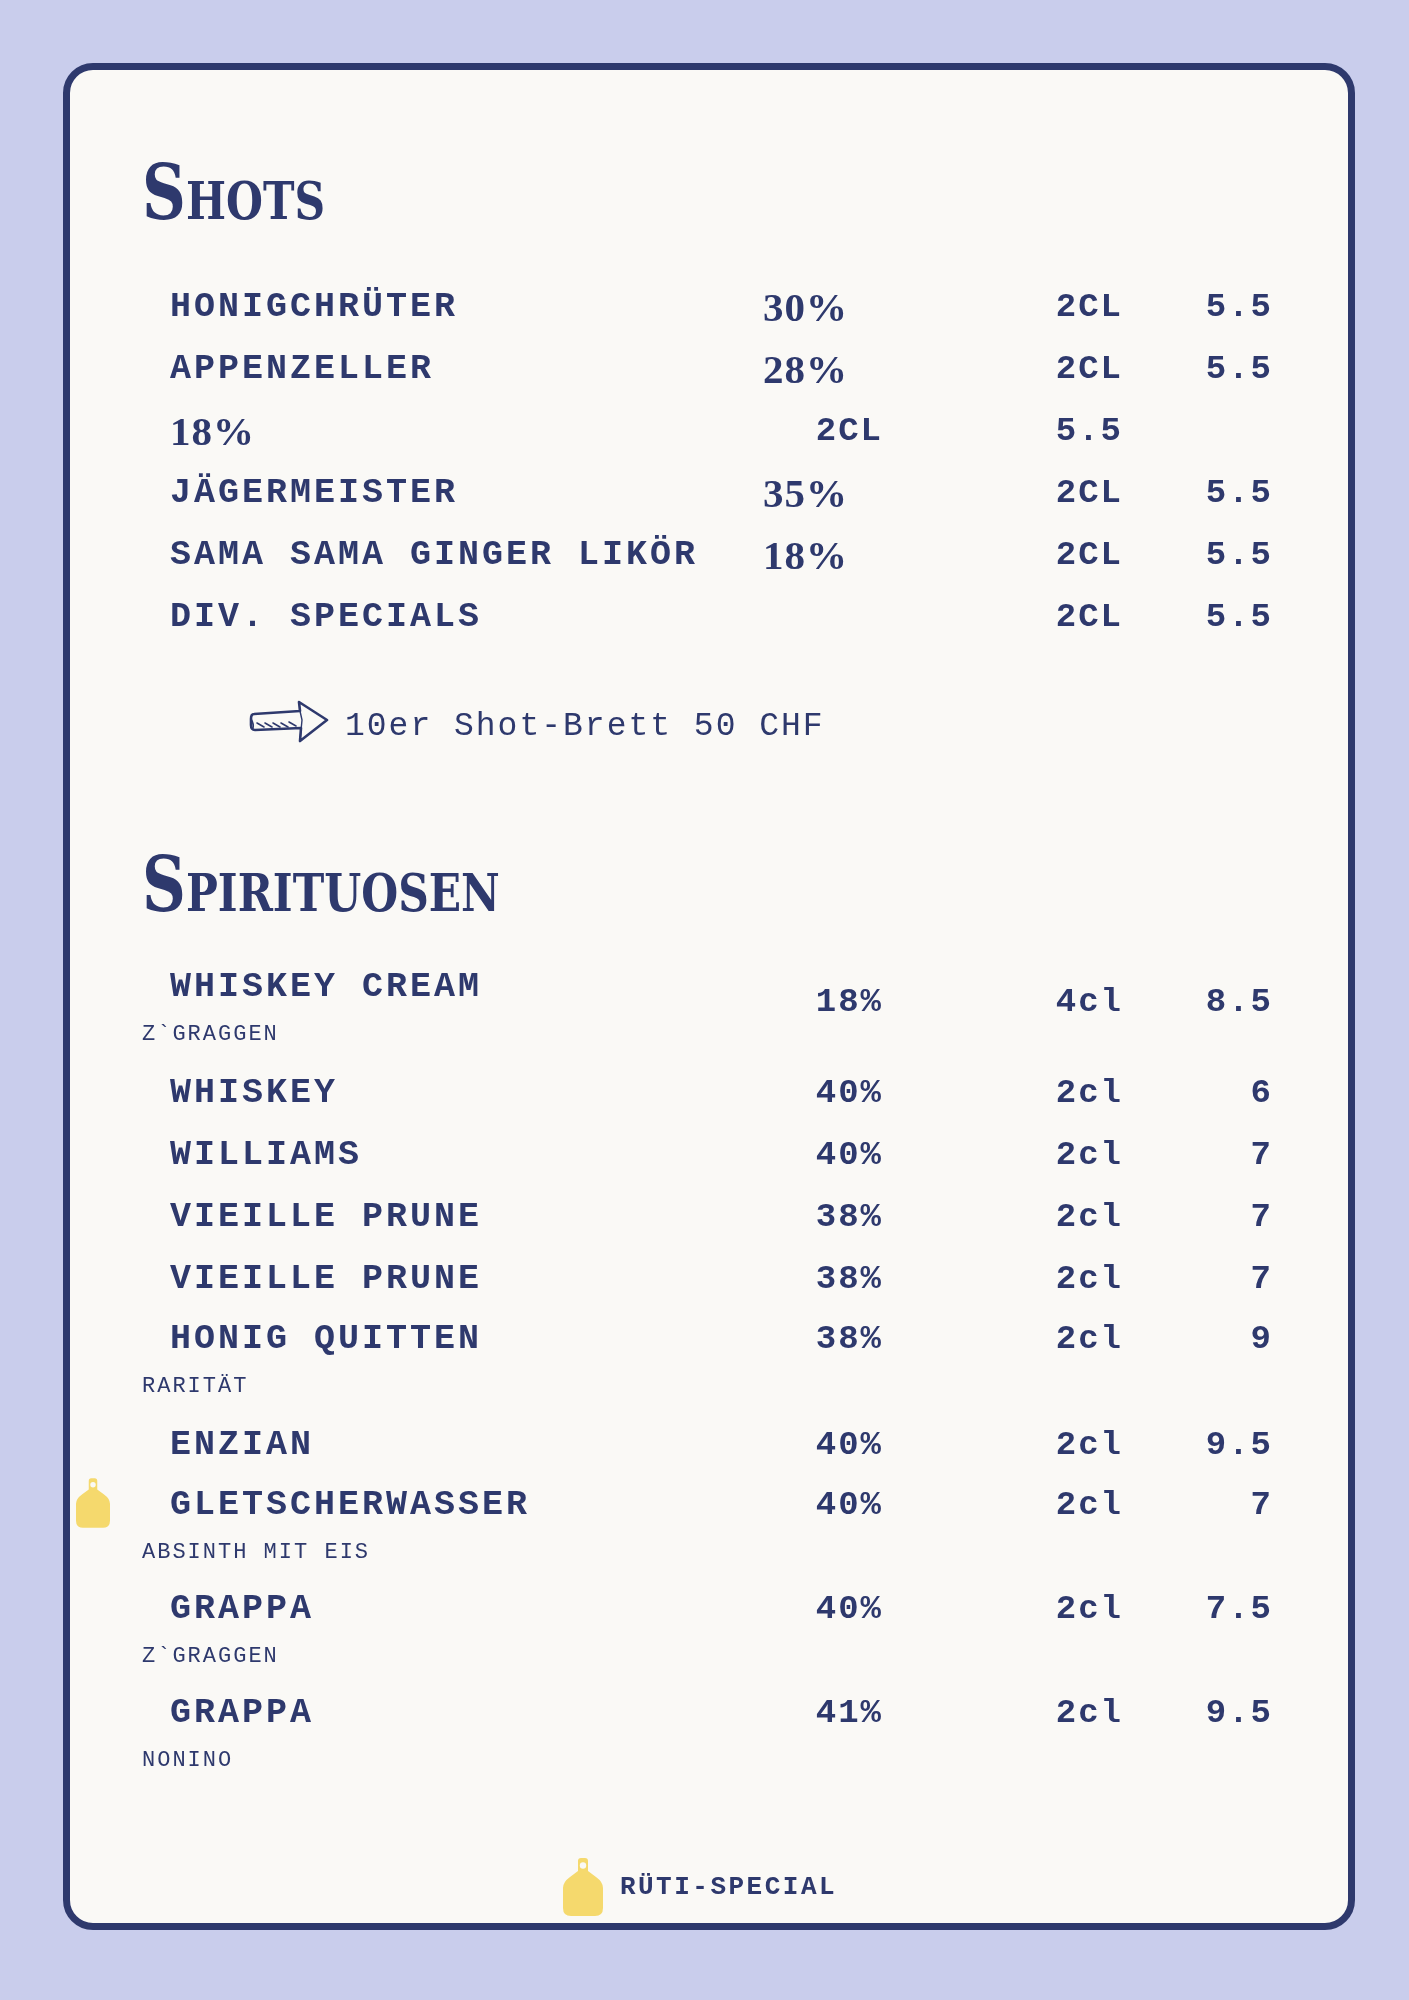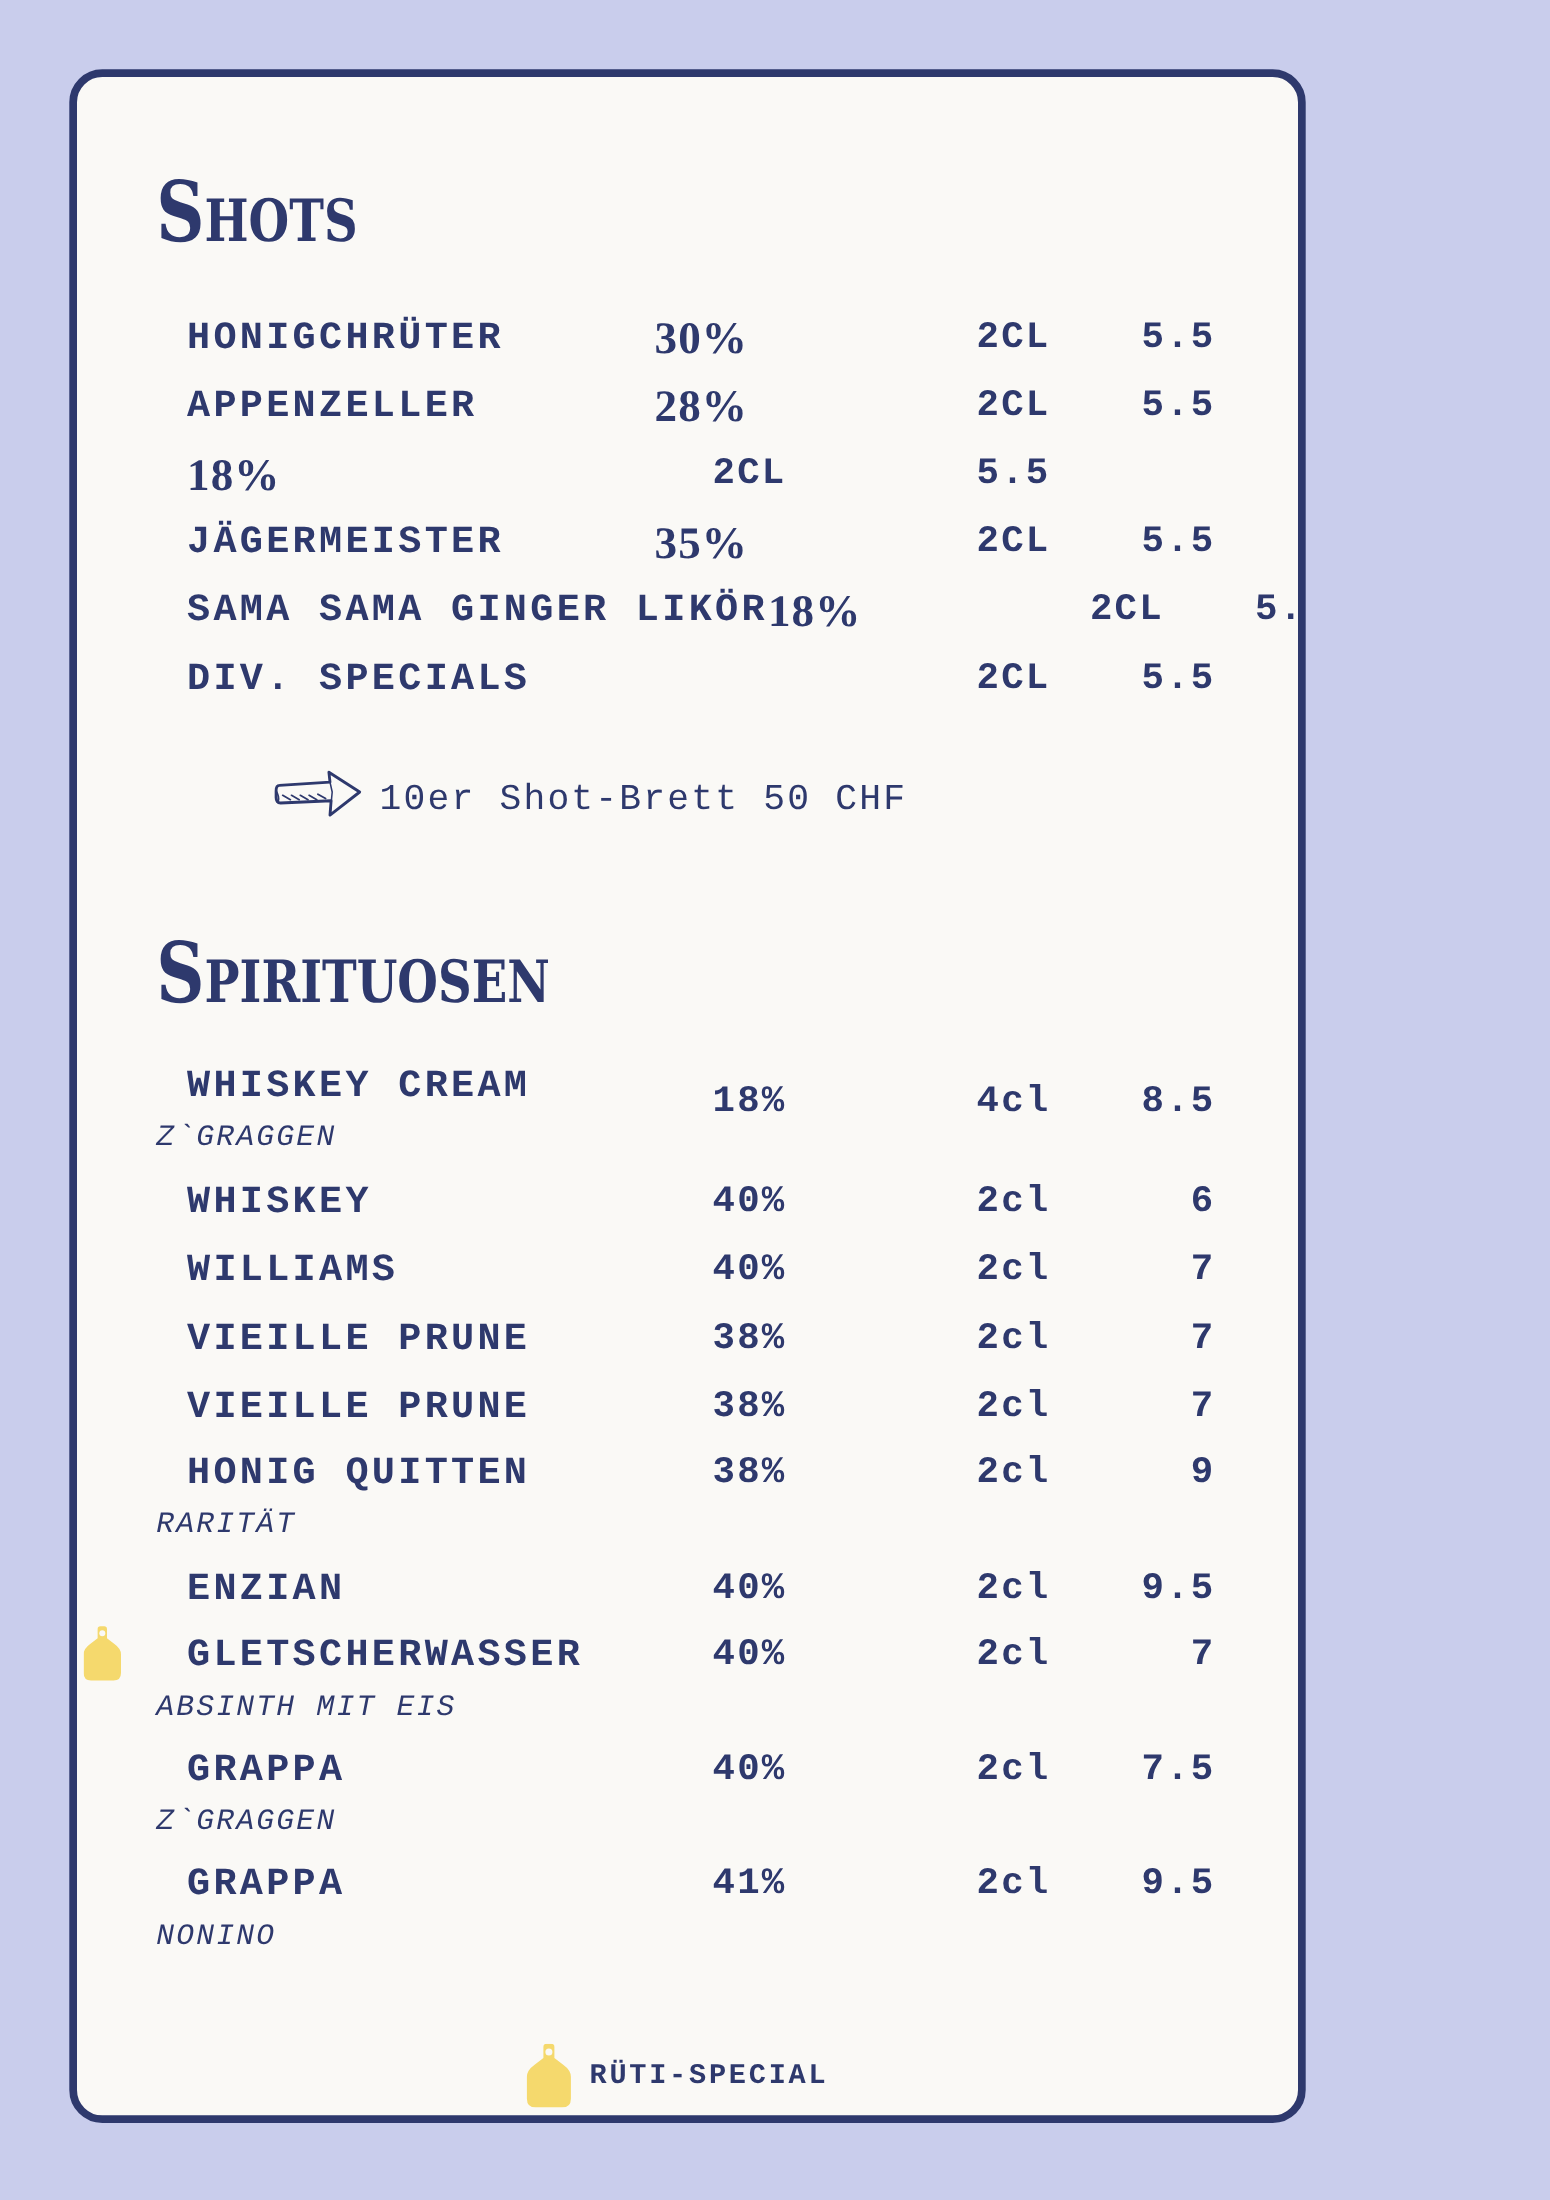--- a/index.html
+++ b/index.html
@@ -4,21 +4,21 @@
 <style>
   html,body{margin:0;padding:0;}
   body{
     width:1409px;height:2000px;position:relative;
     background:#c9cdec;
     font-family:"Liberation Mono",monospace;
     color:#2e396d;
   }
   .card{
     position:absolute;left:63px;top:63px;
-    width:1124px;height:1867px;box-sizing:border-box;
+    width:1292px;height:1867px;box-sizing:border-box;
     background:#faf9f6;
     border:7px solid #2e396d;border-radius:30px;
     padding:0 75px 0 72px;
     overflow:hidden;
   }
   .h1-wrap{margin-top:90px;height:66px;}
   .h2-wrap{margin-top:100px;height:80px;}
   .menu-heading{
     display:inline-block;
     font-family:"DejaVu Serif",serif;font-weight:700;
@@ -53,21 +53,21 @@
     display:flex;align-items:flex-end;
   }
   .promo .arrow{margin-left:105px;flex:0 0 auto;}
   .promo-text{margin-left:14px;font-size:33px;letter-spacing:2px;white-space:nowrap;}
   .sp-list{margin-top:33px;}
   .sp-item{position:relative;}
   .sp-item .item-line{height:58px;}
   .sp-item.simple .item-line{height:62px;}
   .subtitle{
     height:46px;line-height:38px;
-    font-size:27px;letter-spacing:2px;white-space:nowrap;font-style:italic;
+    font-size:22px;letter-spacing:2px;white-space:nowrap;
   }
   .shift-num .num, .shift-num .abv-mono{position:relative;top:15px;}
   .side-tag{position:absolute;left:-66px;top:-2px;}
   .footer{
     margin-top:70px;height:58px;
     display:flex;justify-content:center;align-items:center;gap:16px;
     transform:translateX(-8px);
   }
   .footer-label{font-weight:bold;font-size:26px;letter-spacing:2.5px;white-space:nowrap;}
   svg{display:block;}

